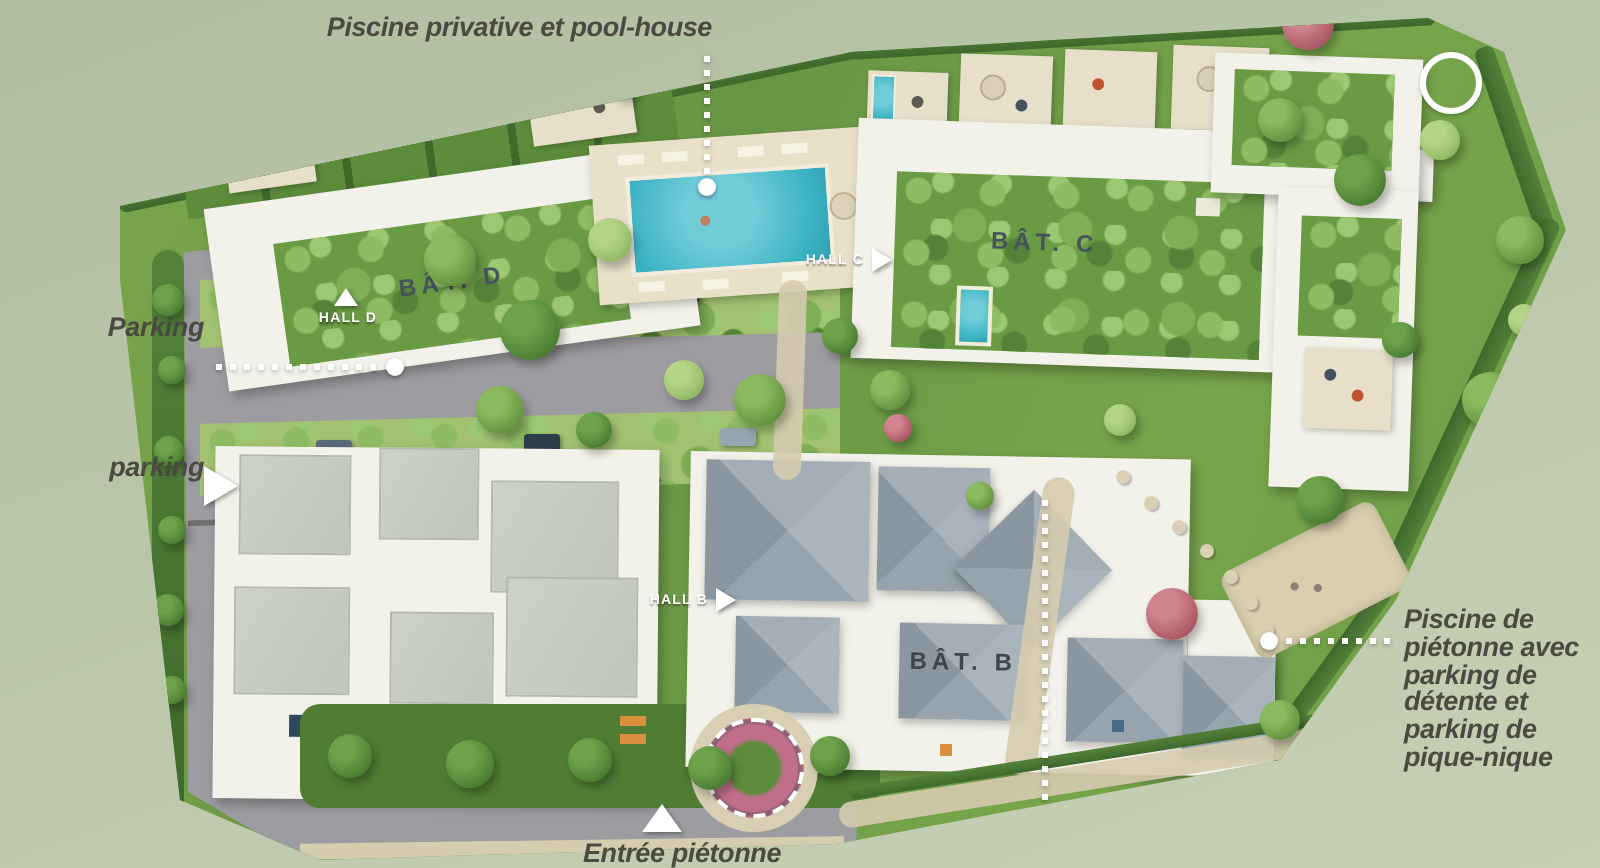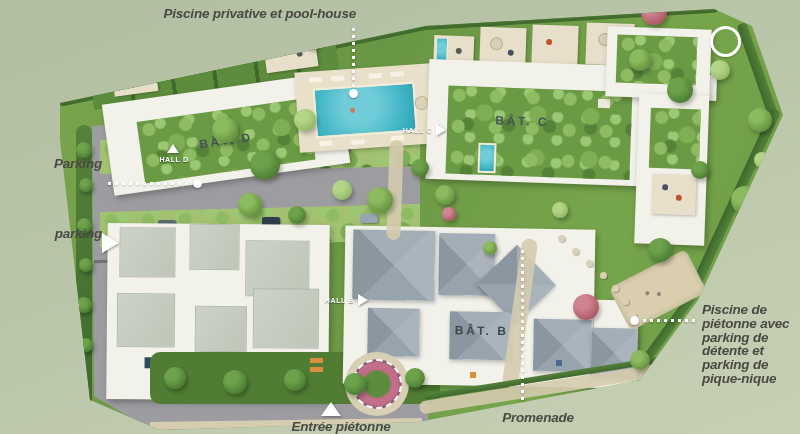--- a/index.html
+++ b/index.html
@@ -258,21 +258,20 @@
   <div class="hall" style="left:152px;top:156px;width:44px;text-align:center;">HALL D</div>
   <div class="hall" style="left:392px;top:127px;width:40px;text-align:right;">HALL C</div>
   <div class="tri-r-sm" style="left:436px;top:124px;"></div>
   <div class="hall" style="left:316px;top:297px;width:38px;text-align:right;">HALL B</div>
   <div class="tri-r-sm" style="left:358px;top:294px;"></div>
 
   <div class="tri-u" style="left:321px;top:402px;"></div>
   <div class="lbl" style="left:248px;top:417px;width:186px;text-align:center;">Entrée piétonne</div>
 
   <div class="dotv" style="left:521px;top:250px;height:154px;"></div>
-  <div class="lbl" style="left:478px;top:408px;width:120px;text-align:center;">Promenade</div>
 
   <div class="enddot" style="left:630px;top:316px;"></div>
   <div class="doth" style="left:643px;top:319px;width:55px;"></div>
   <div class="lbl" style="left:702px;top:303px;width:96px;line-height:13.8px;">
     <span style="display:block;">Piscine de</span>
     <span style="display:block;">piétonne avec</span>
     <span style="display:block;">parking de</span>
     <span style="display:block;">détente et</span>
     <span style="display:block;">parking de</span>
     <span style="display:block;">pique-nique</span>

